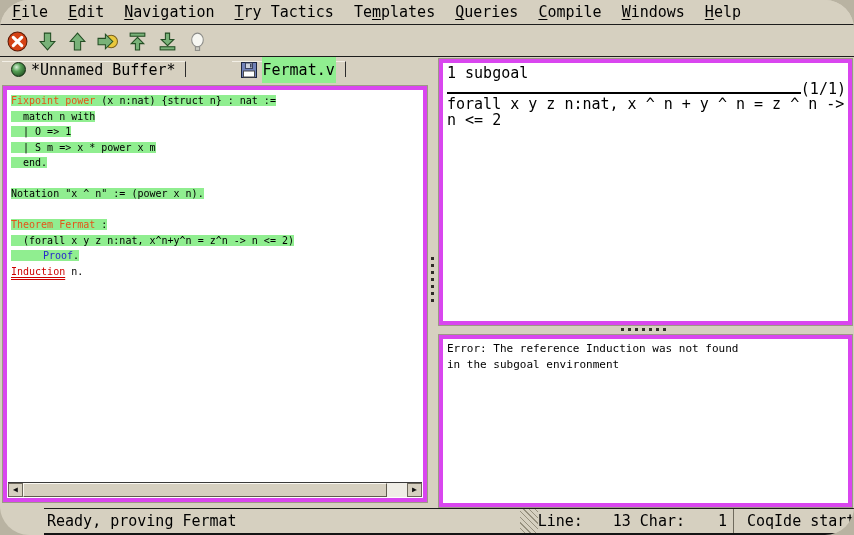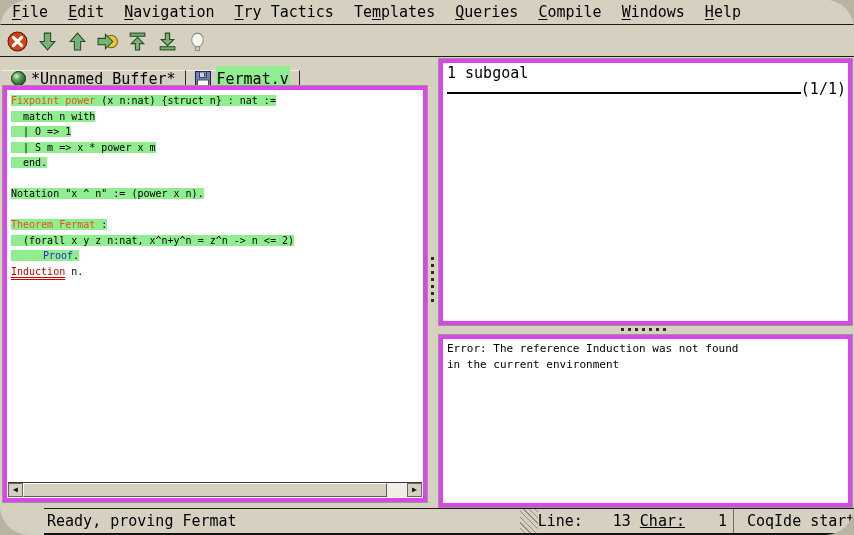--- a/index.html
+++ b/index.html
@@ -19,21 +19,21 @@
   .menu-item { padding:2px 10px; cursor:default; white-space:pre; }
   .mn { text-decoration:underline; text-underline-offset:2px; }
   
   .toolbar {
     position:absolute; left:0; top:26px; width:854px; height:31px;
     display:flex; align-items:center; gap:8px; padding-left:6px;
     border-bottom:1px solid #1c1c1c; background:#d6d0c0;
   }
   .tool-btn { width:22px; height:22px; display:grid; place-items:center; }
   
-  .tabstrip { position:absolute; left:2px; top:70px; height:16px; display:flex; }
+  .tabstrip { position:absolute; left:2px; top:61px; height:16px; display:flex;gap:46px; }
   .tab {
     display:flex; align-items:center; gap:5px; padding:0 9px;
     border-right:1px solid #2b2b2b; border-top:1px solid #f2efe6;
     background:#d6d0c0; white-space:pre;
   }
   .sphere {
     width:15px; height:15px; border-radius:50%;
     background:radial-gradient(circle at 35% 32%, #d9f0d9 0%, #55a055 35%, #173d17 95%);
     border:1px solid #102810;
   }
@@ -201,44 +201,48 @@
       <span class="grip-dot"></span>
     </div>
   </div>
 
   <div id="goal-pane" class="sunken">
     <div class="text-line">1 subgoal</div>
     <div class="goal-sep">
       <div class="sep-line"></div>
       <span class="goal-counter">(1/1)</span>
     </div>
+    <div id="goal-lines">
+        <div class="text-line">forall x y z n:nat, x ^ n + y ^ n = z ^ n -&gt;</div>
+        <div class="text-line">n &lt;= 2</div>
+      </div>
   </div>
 
   <div class="hsplit">
     <div class="hgrip">
       <span class="grip-dot"></span>
         <span class="grip-dot"></span>
         <span class="grip-dot"></span>
       <span class="grip-dot"></span>
         <span class="grip-dot"></span>
         <span class="grip-dot"></span>
       <span class="grip-dot"></span>
     </div>
   </div>
 
   <div id="msg-pane" class="sunken">
     <div id="msg-lines">
         <div class="text-line">Error: The reference Induction was not found</div>
-        <div class="text-line">in the current environment</div>
+        <div class="text-line">in the subgoal environment</div>
       </div>
   </div>
 
   <div class="statusbar">
     <span class="status-left">Ready, proving Fermat</span>
     <span class="status-grip"></span>
     <span class="sb-label">Line:</span>
     <span class="sb-val-line">13</span>
-    <span class="sb-label" style="margin-left:9px;text-decoration:underline;">Char:</span>
+    <span class="sb-label" style="margin-left:9px;">Char:</span>
     <span class="sb-val-char">1</span>
     <span class="status-right">CoqIde started</span>
   </div>
 
 </div>
 
 </body></html>

